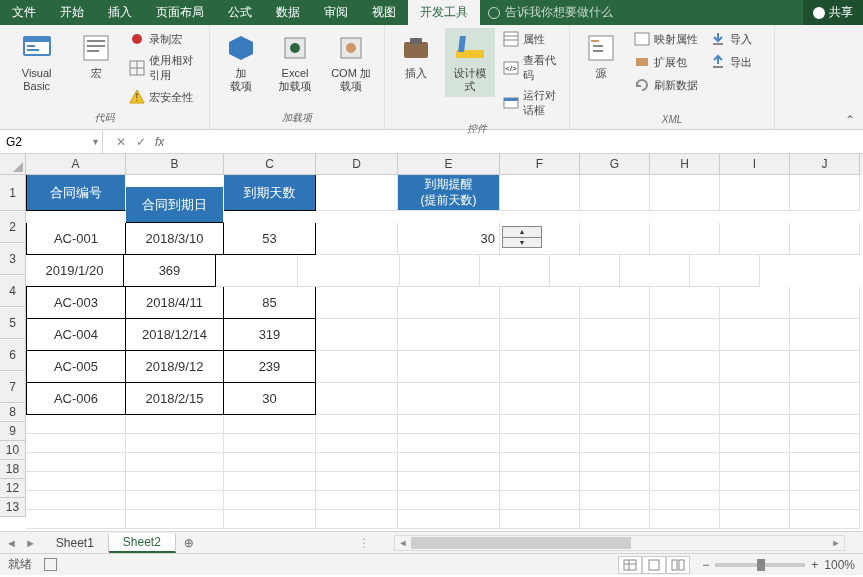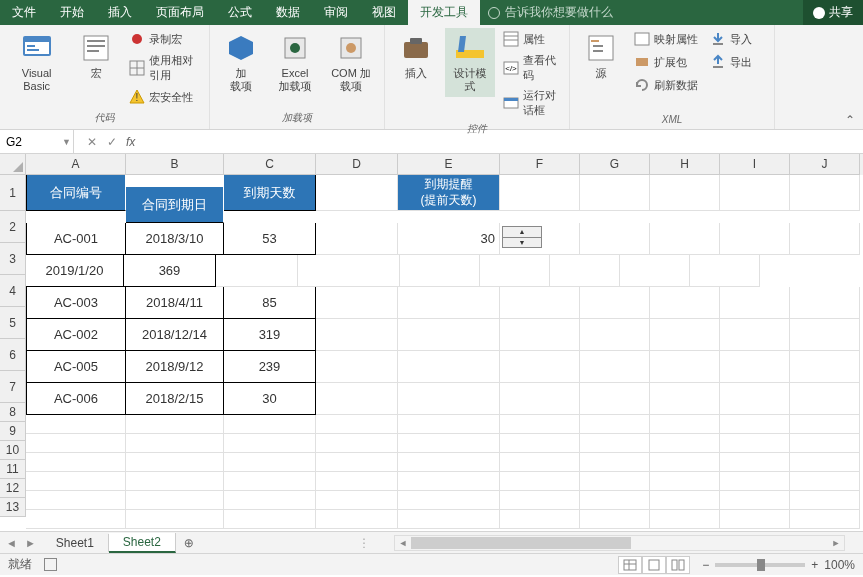--- a/index.html
+++ b/index.html
@@ -19,21 +19,21 @@
 .ribbon-group-label { text-align: center; font-size: 10px; color: #666; padding: 2px 0 4px; font-style: italic; }
 .big-btn { display: flex; flex-direction: column; align-items: center; justify-content: center; padding: 4px 6px; cursor: pointer; min-width: 50px; }
 .big-btn-icon { width: 32px; height: 32px; margin-bottom: 3px; }
 .big-btn-text { font-size: 11px; text-align: center; line-height: 1.2; color: #444; }
 .small-btn-col { display: flex; flex-direction: column; gap: 1px; }
 .small-btn { display: flex; align-items: center; padding: 2px 4px; cursor: pointer; font-size: 11px; color: #444; gap: 4px; min-height: 22px; }
 .small-icon { width: 16px; height: 16px; flex-shrink: 0; }
 .ribbon-collapse { position: absolute; right: 4px; bottom: 4px; width: 18px; height: 12px; cursor: pointer; color: #666; text-align: center; }
 
 .name-box-bar { height: 24px; background: #fff; border-bottom: 1px solid #d4d4d4; display: flex; align-items: center; }
-.name-box { width: 74px; border-right: 1px solid #d4d4d4; height: 100%; display: flex; align-items: center; padding: 0 6px; position: relative; }
+.name-box { width: 103px; border-right: 1px solid #d4d4d4; height: 100%; display: flex; align-items: center; padding: 0 6px; position: relative; }
 .name-box-dd { position: absolute; right: 2px; color: #888; font-size: 9px; }
 .fx-btn { width: 20px; text-align: center; color: #888; cursor: pointer; }
 .fx-btn.cancel::before { content: "✕"; }
 .fx-btn.enter::before { content: "✓"; }
 .fx-label { font-style: italic; color: #666; padding: 0 4px; }
 .formula-input { flex: 1; padding: 0 6px; }
 
 .grid-area { position: relative; height: 377px; overflow: hidden; background: #fff; }
 .corner { position: absolute; top: 0; left: 0; width: 26px; height: 21px; background: #f0f0f0; border-right: 1px solid #ccc; border-bottom: 1px solid #ccc; z-index: 3; }
 .corner::after { content: ""; position: absolute; right: 2px; bottom: 2px; width: 0; height: 0; border-style: solid; border-width: 0 0 10px 10px; border-color: transparent transparent #b0b0b0 transparent; }
@@ -305,21 +305,21 @@
       <div class="row-header" style="height: 36px; line-height: 36px;">1</div>
       <div class="row-header" style="height: 32px; line-height: 32px;">2</div>
       <div class="row-header" style="height: 32px; line-height: 32px;">3</div>
       <div class="row-header" style="height: 32px; line-height: 32px;">4</div>
       <div class="row-header" style="height: 32px; line-height: 32px;">5</div>
       <div class="row-header" style="height: 32px; line-height: 32px;">6</div>
       <div class="row-header" style="height: 32px; line-height: 32px;">7</div>
       <div class="row-header" style="height: 19px; line-height: 19px;">8</div>
       <div class="row-header" style="height: 19px; line-height: 19px;">9</div>
       <div class="row-header" style="height: 19px; line-height: 19px;">10</div>
-      <div class="row-header" style="height: 19px; line-height: 19px;">11</div>
+      <div class="row-header" style="height: 19px; line-height: 19px;">18</div>
       <div class="row-header" style="height: 19px; line-height: 19px;">12</div>
       <div class="row-header" style="height: 19px; line-height: 19px;">13</div>
     </div>
   <div class="cells" id="cells">
       <div class="cell-row">
         <div class="cell th-cell white-split tbl-left" style="width: 100px; height: 36px;">合同编号</div>
         <div class="cell th-cell white-split" style="width: 98px; height: 36px; margin-top: 12px;">合同到期日</div>
         <div class="cell th-cell" style="width: 92px; height: 36px;">到期天数</div>
         <div class="cell" style="width: 82px; height: 36px;"></div>
         <div class="cell merged-e1" style="width: 102px; height: 36px;">
@@ -366,21 +366,21 @@
         <div class="cell tbl-cell" style="width: 92px; height: 32px;">85</div>
         <div class="cell" style="width: 82px; height: 32px;"></div>
         <div class="cell" style="width: 102px; height: 32px;"></div>
         <div class="cell" style="width: 80px; height: 32px;"></div>
         <div class="cell" style="width: 70px; height: 32px;"></div>
         <div class="cell" style="width: 70px; height: 32px;"></div>
         <div class="cell" style="width: 70px; height: 32px;"></div>
         <div class="cell" style="width: 70px; height: 32px;"></div>
       </div>
       <div class="cell-row">
-        <div class="cell tbl-cell tbl-left" style="width: 100px; height: 32px;">AC-002</div>
+        <div class="cell tbl-cell tbl-left" style="width: 100px; height: 32px;">AC-004</div>
         <div class="cell tbl-cell" style="width: 98px; height: 32px;">2018/12/14</div>
         <div class="cell tbl-cell" style="width: 92px; height: 32px;">319</div>
         <div class="cell" style="width: 82px; height: 32px;"></div>
         <div class="cell" style="width: 102px; height: 32px;"></div>
         <div class="cell" style="width: 80px; height: 32px;"></div>
         <div class="cell" style="width: 70px; height: 32px;"></div>
         <div class="cell" style="width: 70px; height: 32px;"></div>
         <div class="cell" style="width: 70px; height: 32px;"></div>
         <div class="cell" style="width: 70px; height: 32px;"></div>
       </div>

